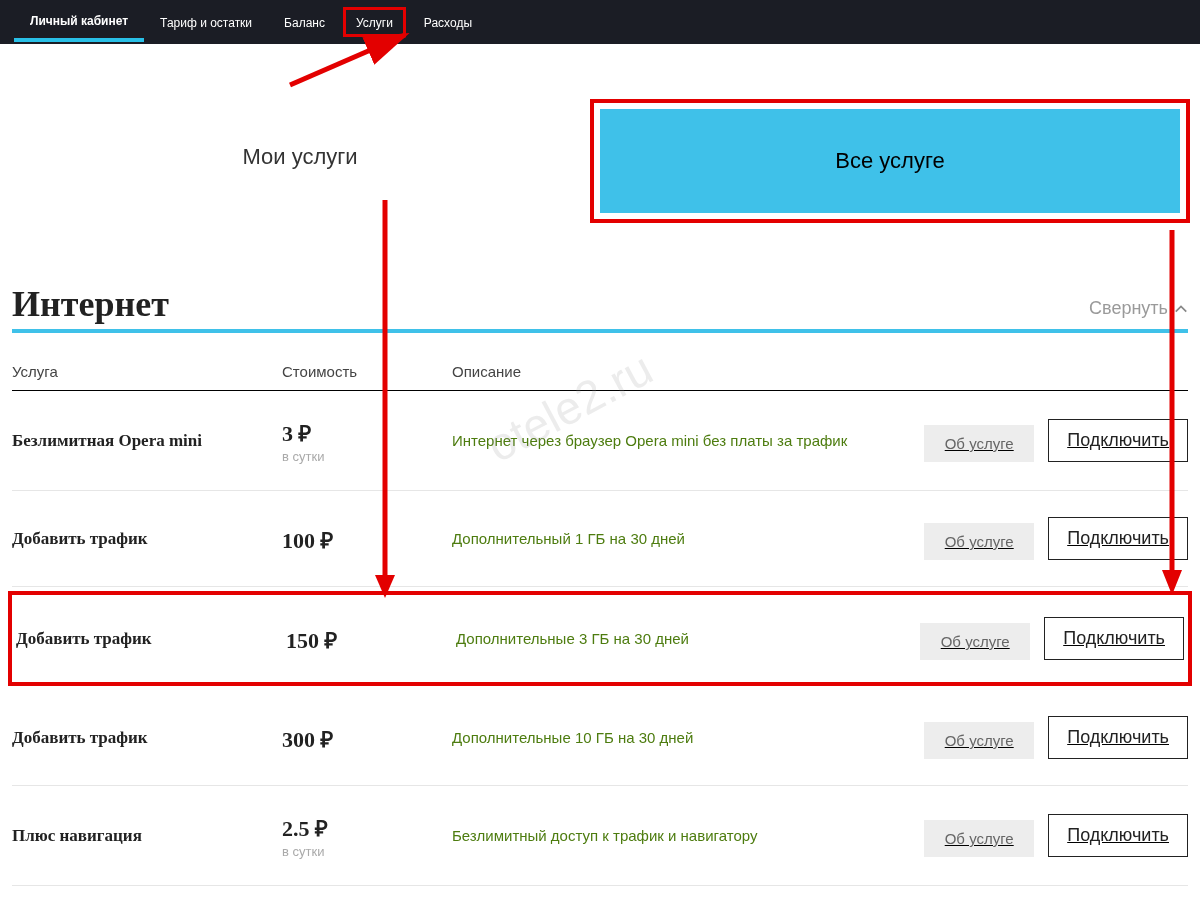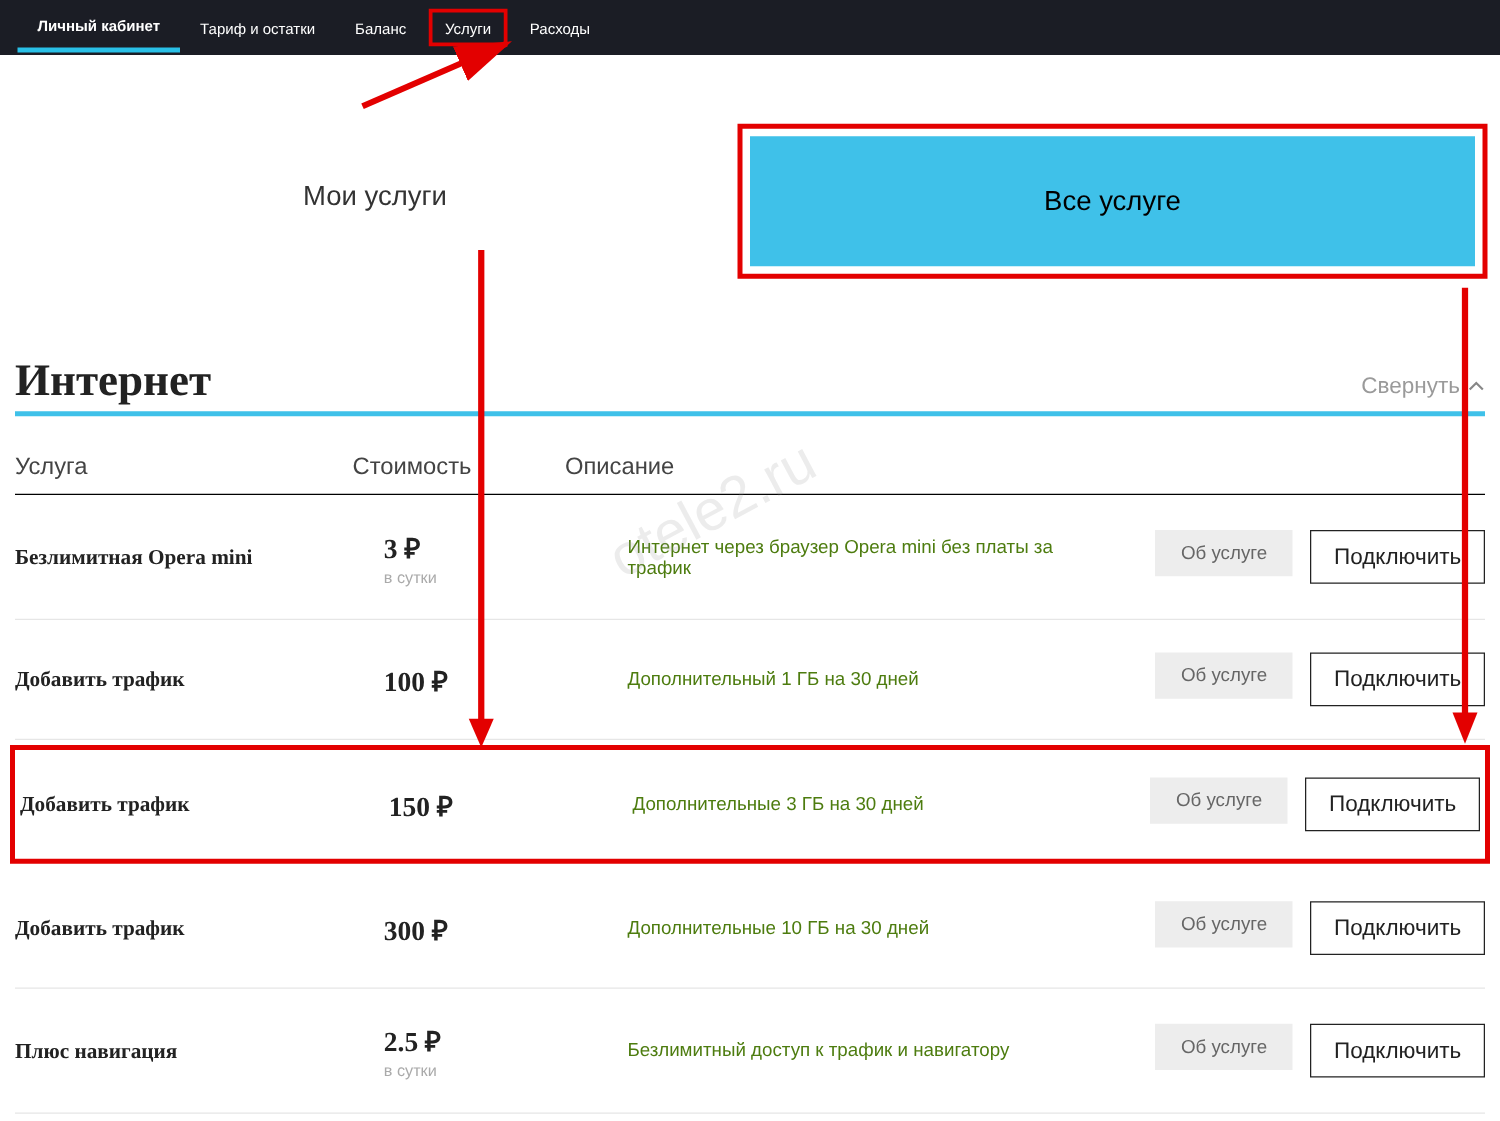--- a/index.html
+++ b/index.html
@@ -75,33 +75,32 @@
     cursor: pointer;
     padding-bottom: 6px;
   }
   .collapse svg { width: 14px; height: 14px; }
   
   .table-head {
     display: flex;
     border-bottom: 1px solid #000;
     padding: 30px 0 10px 0;
     color: #444;
-    font-size: 19px;
+    font-size: 15px;
   }
   .col-name { width: 270px; }
   .col-price { width: 170px; }
   .col-desc { flex: 1; }
-  .col-actions { width: 280px; display:flex; gap:14px; justify-content:flex-end; align-items:flex-start;}
+  .col-actions { width: 280px; display:flex; gap:14px; justify-content:flex-end; align-items:flex-end;text-decoration:underline;}
   
   .service-row {
     display: flex;
     align-items: center;
     border-bottom: 1px solid #e6e6e6;
     padding: 26px 0;
-    gap: 25px;
   }
   .srv-name {
     width: 270px;
     font-family: Georgia, 'Times New Roman', serif;
     font-weight: bold;
     font-size: 17px;
     color: #222;
   }
   .srv-price {
     width: 170px;

